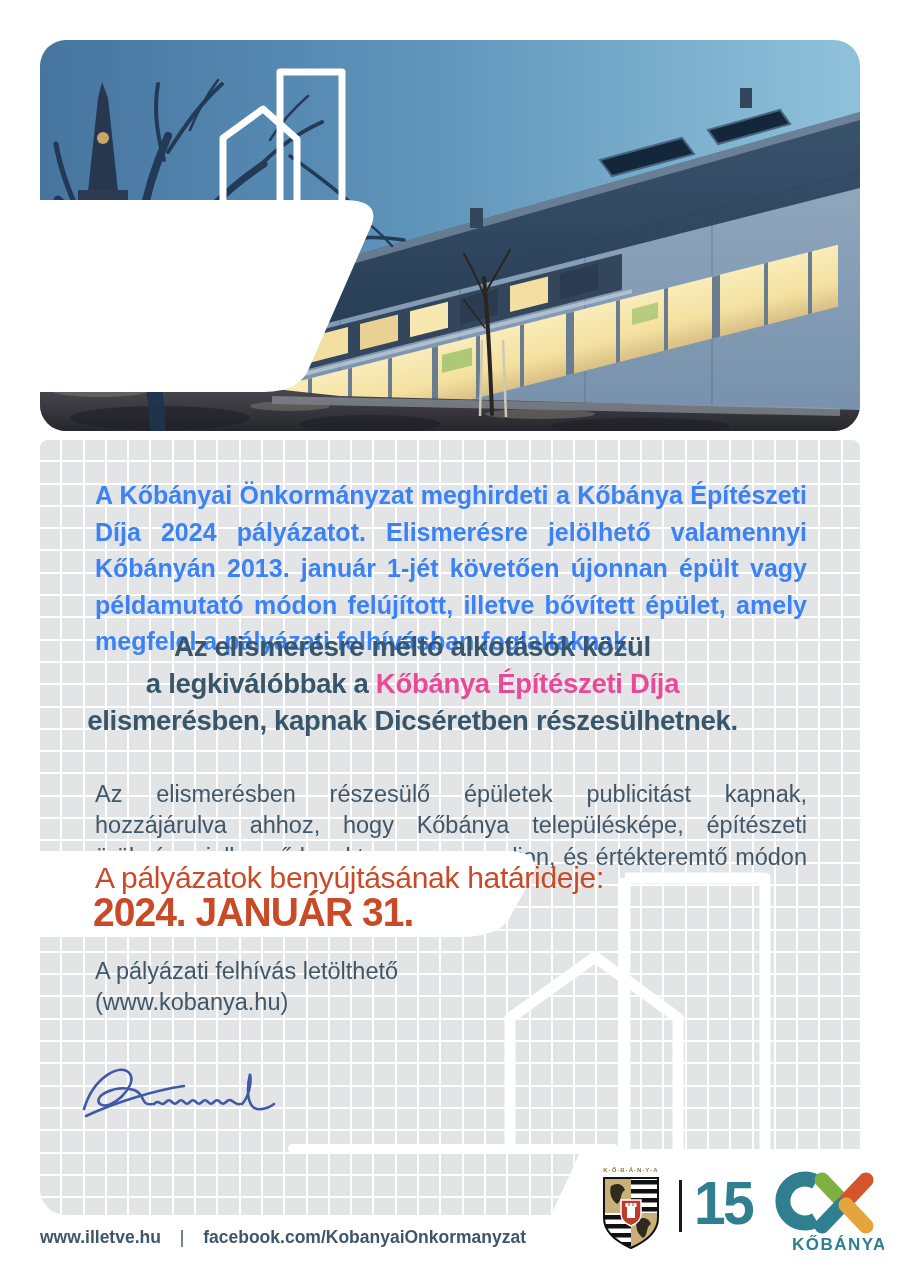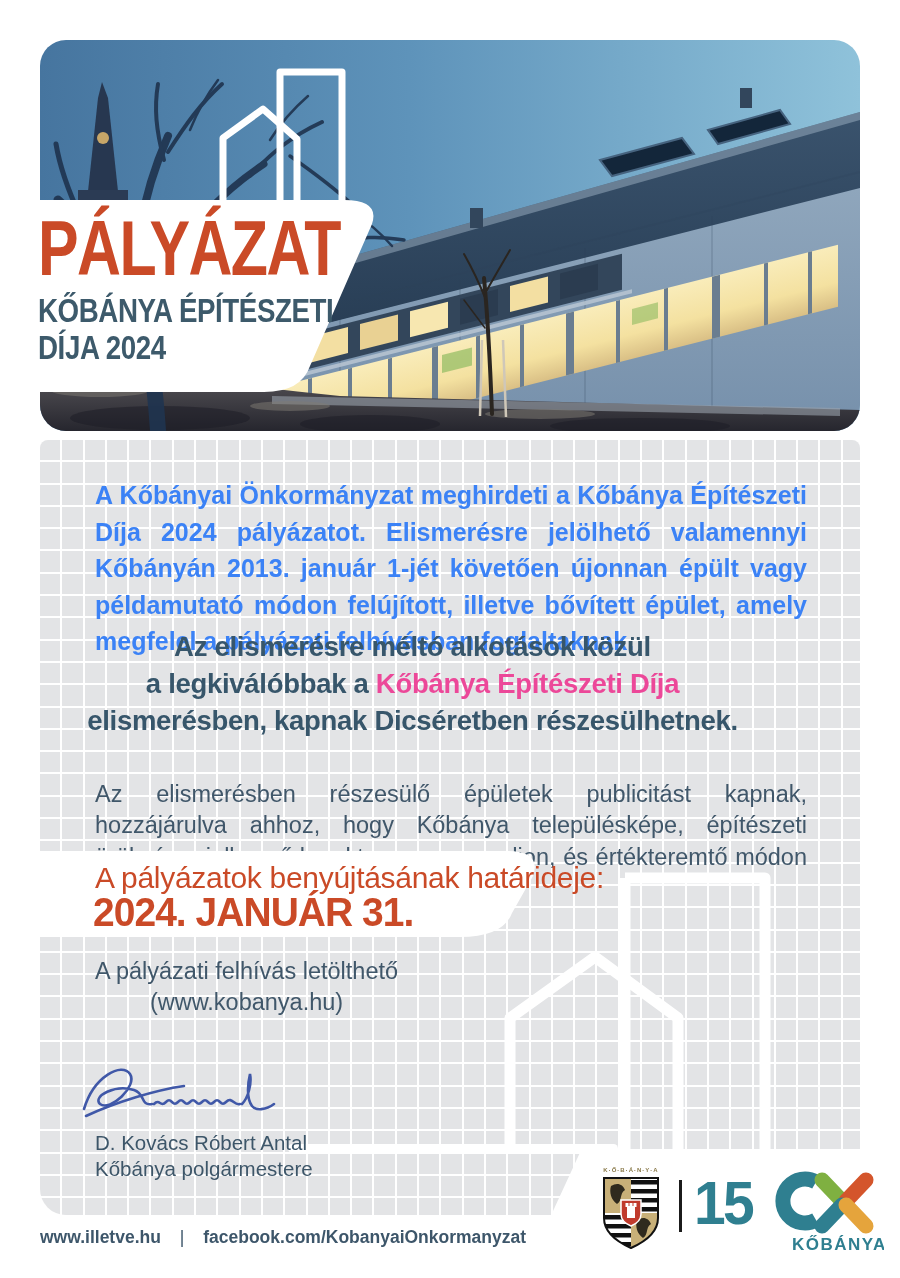--- a/index.html
+++ b/index.html
@@ -37,21 +37,21 @@
   .award-para{position:absolute;left:60px;top:628px;width:705px;text-align:center;color:#37566b;
       font-size:27.5px;line-height:37px;font-weight:800;letter-spacing:-0.3px;}
   .award-para .hl{color:#ec4899;}
   .publicity-para{top:755px;color:#40576a;font-size:23.5px;line-height:31.5px;font-weight:400;text-align:justify;}
 
   .deadline-svg{position:absolute;left:0;top:851px;}
   .deadline-label{position:absolute;left:95px;top:861px;color:#ca4a27;font-size:30px;font-weight:400;letter-spacing:-0.3px;}
   .deadline-date{position:absolute;left:93px;top:889px;color:#ca4a27;font-size:41px;font-weight:800;letter-spacing:-1px;
       transform:scaleX(.95);transform-origin:left top;white-space:nowrap;}
 
-  .download-para{position:absolute;left:95px;top:956px;color:#40576a;font-size:23.5px;line-height:30.5px;font-weight:400;text-align:center;}
+  .download-para{position:absolute;left:95px;top:956px;color:#40576a;font-size:23.5px;line-height:30.5px;font-weight:400;}
 
   .signature-svg{position:absolute;left:76px;top:1054px;}
   .sign-name{position:absolute;left:95px;top:1130px;color:#3d5669;font-size:20.5px;line-height:25.5px;font-weight:500;}
 
   
   .coat-svg{position:absolute;left:599px;top:1164px;}
   .logo-divider{position:absolute;left:679px;top:1180px;width:2.5px;height:52px;background:#1b1b1b;}
   .logo150-svg{position:absolute;left:694px;top:1166px;}
 
   
@@ -210,25 +210,20 @@
       <g stroke="#ffffff" stroke-width="7" fill="none" stroke-linejoin="round">
         <path d="M240,175 L240,32 L302,32 L302,175"></path>
         <path d="M183,175 L183,98 L223,69 L257,99 L257,175"></path>
       </g>
     </svg>
   </div>
 
   <svg class="title-card-svg" width="400" height="200" viewBox="0 0 400 200" xmlns="http://www.w3.org/2000/svg">
     <path d="M0,34 Q0,4 30,4 L344,4 Q380,4 372,28 L310,170 Q301,196 264,196 L0,196 Z" fill="#ffffff"></path>
   </svg>
-  <div class="title-block">
-    <div class="title-main">PÁLYÁZAT</div>
-    <div class="title-sub" style="margin-top:6px;">KŐBÁNYA ÉPÍTÉSZETI</div>
-    <div class="title-sub">DÍJA 2024</div>
-  </div>
 
   <div class="gray-area">
     <svg class="outline-svg" width="290" height="288" viewBox="0 0 290 288" xmlns="http://www.w3.org/2000/svg">
       <g stroke="#ffffff" stroke-width="11" fill="none" stroke-linejoin="round">
         <path d="M130,10 L270,10 L270,282 M130,282 L130,10"></path>
         <path d="M15,282 L15,150 L100,89 L183,150 L183,282"></path>
       </g>
     </svg>
     <div class="baseline-bar"></div>
     <div class="logo-white-region"></div>
@@ -256,24 +251,20 @@
   </div>
 
   <svg class="signature-svg" width="220" height="80" viewBox="0 0 220 80" xmlns="http://www.w3.org/2000/svg">
     <g stroke="#4058a8" stroke-width="2.6" fill="none" stroke-linecap="round">
       <path d="M8,55 C18,22 46,8 54,20 C62,32 34,58 24,50 C16,42 40,30 58,36 C70,40 64,52 76,50"></path>
       <path d="M10,62 C40,48 80,36 108,32"></path>
       <path d="M78,50 C84,44 84,54 90,48 C96,42 96,54 102,48 C108,42 108,54 114,48 C120,42 120,54 126,48 C132,42 132,54 138,48 C144,42 144,54 150,48 C156,42 158,52 164,50"></path>
       <path d="M166,50 C172,44 176,30 174,20 C172,28 170,44 176,52 C180,57 190,56 198,50"></path>
     </g>
   </svg>
-  <div class="sign-name">
-    <div>D. Kovács Róbert Antal</div>
-    <div>Kőbánya polgármestere</div>
-  </div>
 
   <svg class="coat-svg" width="64" height="88" viewBox="0 0 64 88" xmlns="http://www.w3.org/2000/svg">
     <defs>
       <clipPath id="shieldClip">
           <path d="M5,14 H59 V54 Q59,72 32,84 Q5,72 5,54 Z"></path>
         </clipPath>
     </defs>
     <text x="32" y="8" text-anchor="middle" font-size="6" letter-spacing="1" fill="#8a7a4a" font-weight="700">K·Ő·B·Á·N·Y·A</text>
     <g clip-path="url(#shieldClip)">
       <rect x="5" y="14" width="54" height="70" fill="#ffffff"></rect>

